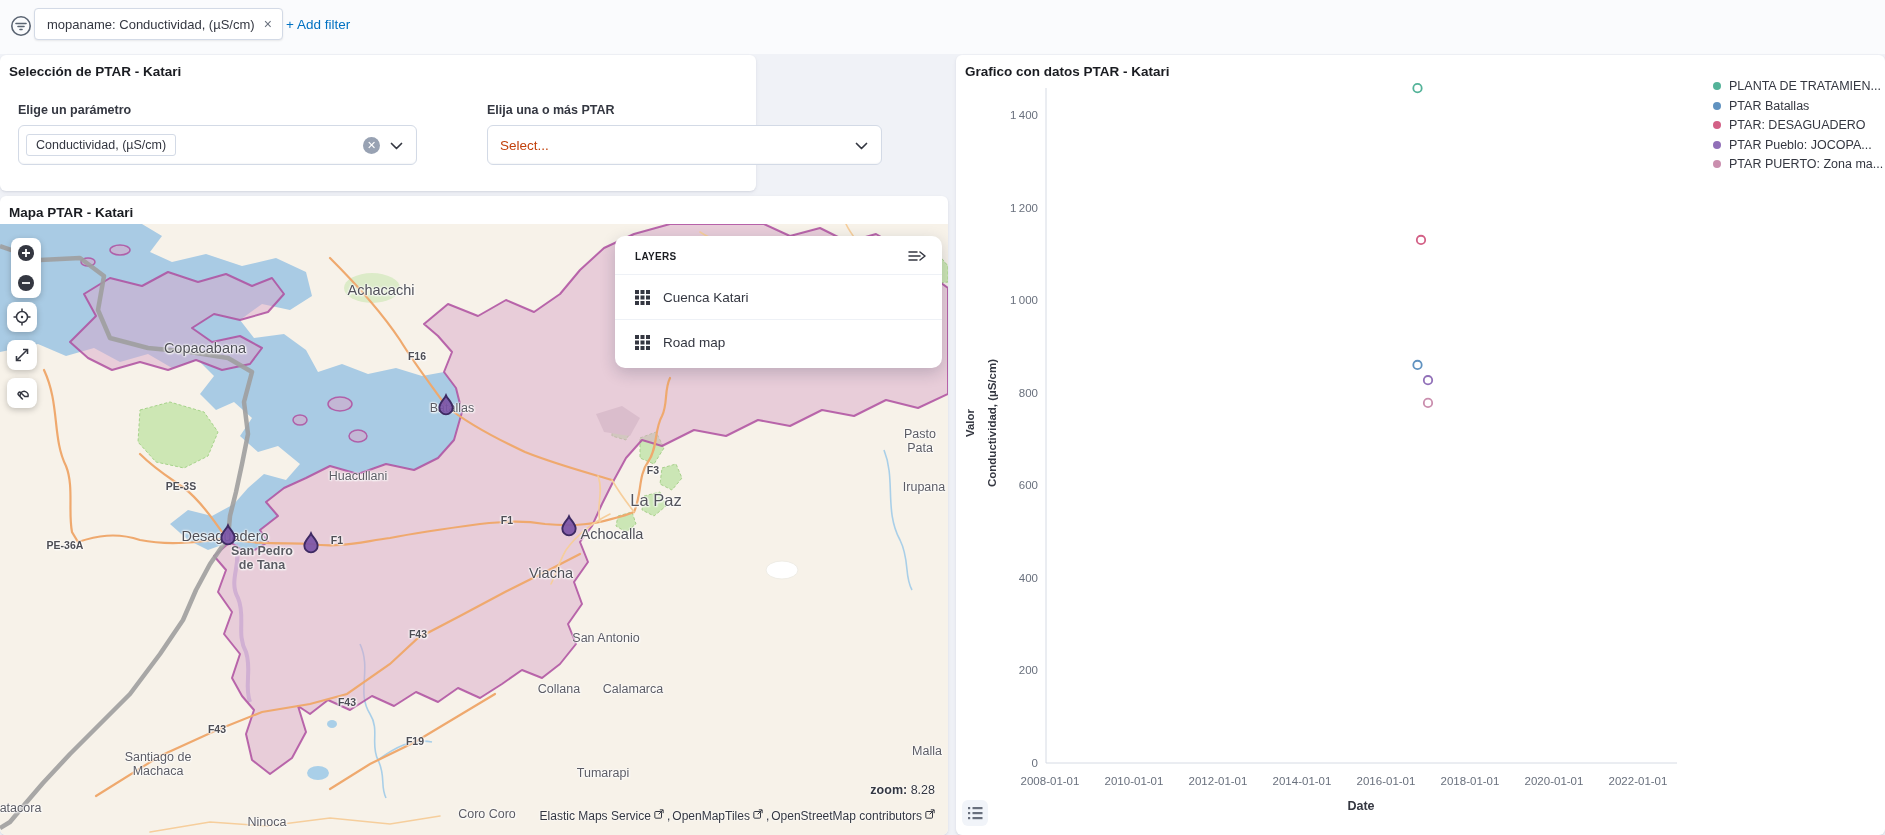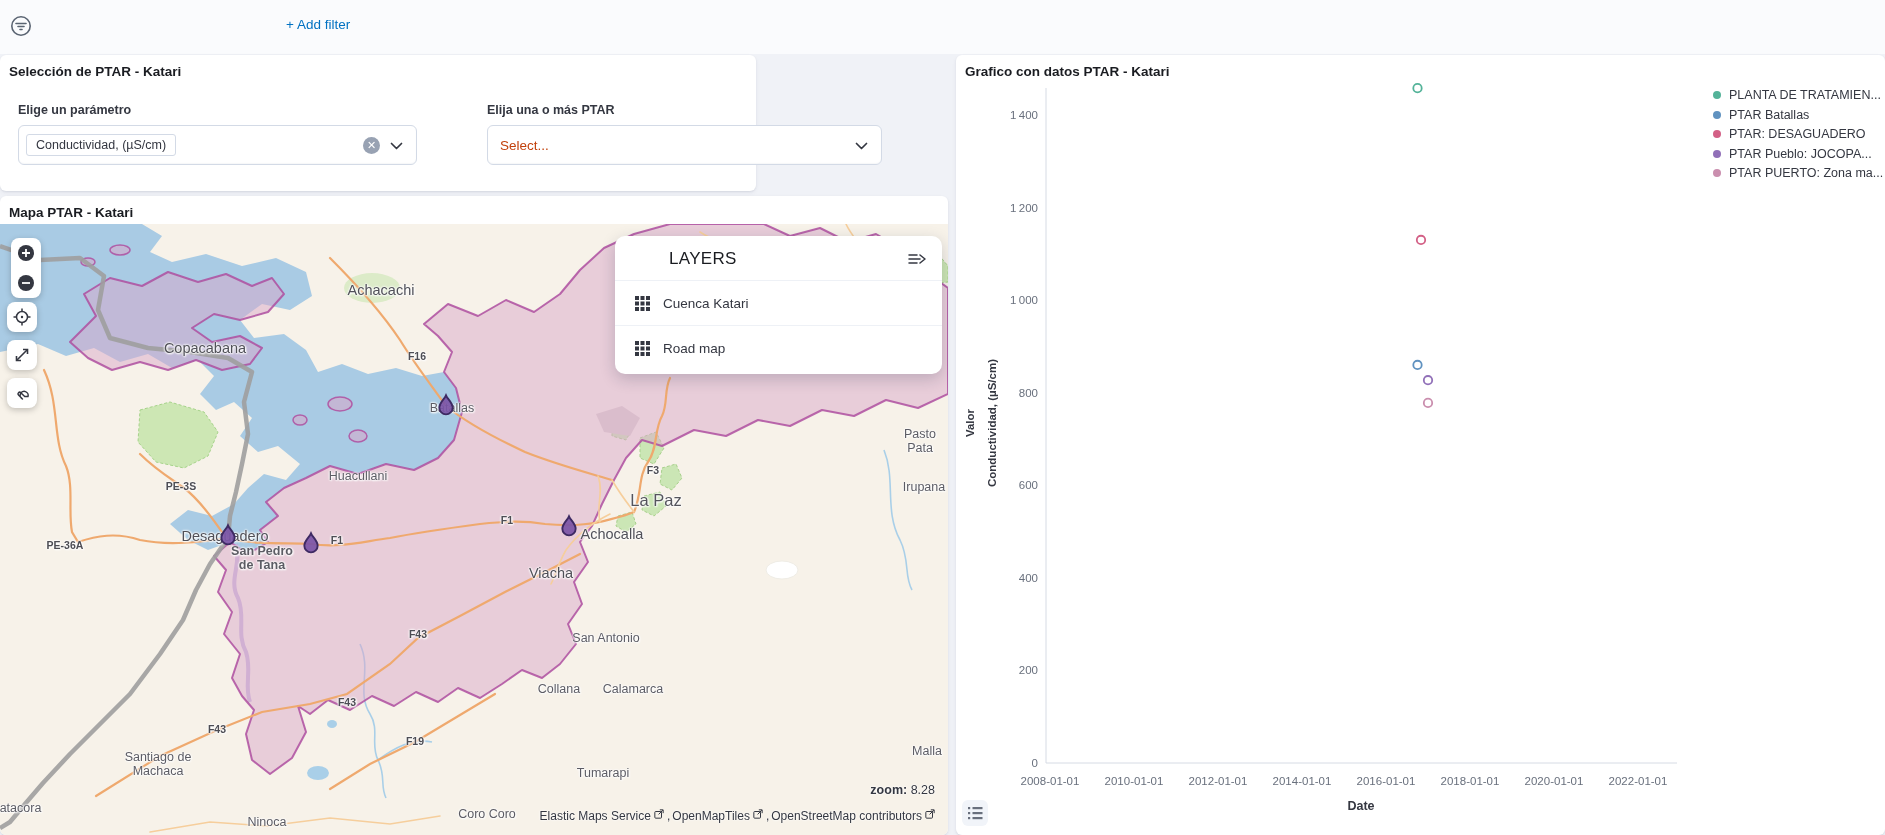--- a/index.html
+++ b/index.html
@@ -53,54 +53,58 @@
   .ctl-btn { width:30px; height:30px; display:flex; align-items:center; justify-content:center; cursor:pointer; }
   .ctl-single { position:absolute; left:7px; width:30px; height:30px; display:flex; align-items:center;
     justify-content:center; cursor:pointer; background:#fff; border-radius:8px;
     box-shadow:0 2px 6px rgba(0,0,0,.22); }
 
   
   #layers-panel { position:absolute; left:615px; top:12px; width:327px; background:#fff; border-radius:10px;
     box-shadow:0 5px 16px rgba(20,30,60,.20); z-index:6; padding-bottom:4px; }
   #layers-header { display:flex; justify-content:space-between; align-items:center;
     padding:13px 16px 11px 20px; }
-  #layers-title { font-size:17px; font-weight:400; color:#1a1c21; letter-spacing:.3px;margin-left:34px; }
+  #layers-title { font-size:10px; font-weight:700; color:#1a1c21; letter-spacing:.3px; }
   .layer-row { display:flex; align-items:center; gap:13px; height:45px; padding:0 16px 0 20px;
     border-top:1px solid #eef1f6; font-size:13.5px; color:#343741; cursor:pointer; }
   .layer-badges { display:inline-flex; gap:2px; margin-left:2px; align-items:center; }
 
   #map-zoom-indicator { position:absolute; right:13px; bottom:38px; font-size:12.5px; color:#343741;
     text-shadow:0 0 2px #fff,0 0 3px #fff; }
   #map-attribution { position:absolute; right:13px; bottom:12px; font-size:12px; color:#343741;
     text-shadow:0 0 2px #fff,0 0 3px #fff; display:flex; align-items:center; gap:2px; }
   #map-attribution .att-part { display:inline-flex; align-items:flex-start; gap:3px; cursor:pointer; }
 
   
   #panel-chart { left:956px; top:55px; width:929px; height:780px; }
   #chart-svg { position:absolute; left:0; top:0; }
   .vlabel { position:absolute; white-space:nowrap; font-weight:700; font-size:11.5px; color:#343741;
     transform:translate(-50%,-50%) rotate(-90deg); }
   #x-axis-title { position:absolute; font-weight:700; font-size:12.5px; color:#343741; transform:translate(-50%,0); }
-  #chart-legend { position:absolute; left:757px; top:33px; display:flex; flex-direction:column; gap:5.5px; }
+  #chart-legend { position:absolute; left:757px; top:24px; display:flex; flex-direction:column; gap:5.5px; }
   .legend-item { display:flex; align-items:center; gap:8px; font-size:12.5px; color:#343741;
     cursor:pointer; white-space:nowrap; }
   .legend-dot { width:8px; height:8px; border-radius:50%; flex:0 0 8px; }
   #legend-toggle { position:absolute; left:6px; bottom:9px; width:26px; height:26px; background:#f1f4f9;
     border-radius:6px; display:flex; align-items:center; justify-content:center; cursor:pointer; }
 </style>
 </head>
 <body>
 
 <div id="topbar">
   <svg id="filter-app-icon" viewBox="0 0 22 22">
     <circle cx="11" cy="11" r="9.2" fill="none" stroke="#5a6472" stroke-width="1.6"></circle>
     <line x1="6" y1="8.5" x2="16" y2="8.5" stroke="#5a6472" stroke-width="1.6" stroke-linecap="round"></line>
     <line x1="8" y1="11.5" x2="14" y2="11.5" stroke="#5a6472" stroke-width="1.6" stroke-linecap="round"></line>
     <line x1="10" y1="14.5" x2="12" y2="14.5" stroke="#5a6472" stroke-width="1.6" stroke-linecap="round"></line>
   </svg>
+  <span class="filter-pill">
+    <span>mopaname: Conductividad, (µS/cm)</span>
+    <span class="x">×</span>
+  </span>
   <span class="add-filter">+ Add filter</span>
 </div>
 
 <div id="panel-select" class="panel">
   <div class="panel-title">Selección de PTAR - Katari</div>
 
   <div class="form-group" style="left:18px; width:399px;">
     <div class="form-label">Elige un parámetro</div>
     <div class="combo">
       <span class="combo-pill">Conductividad, (µS/cm)</span>

